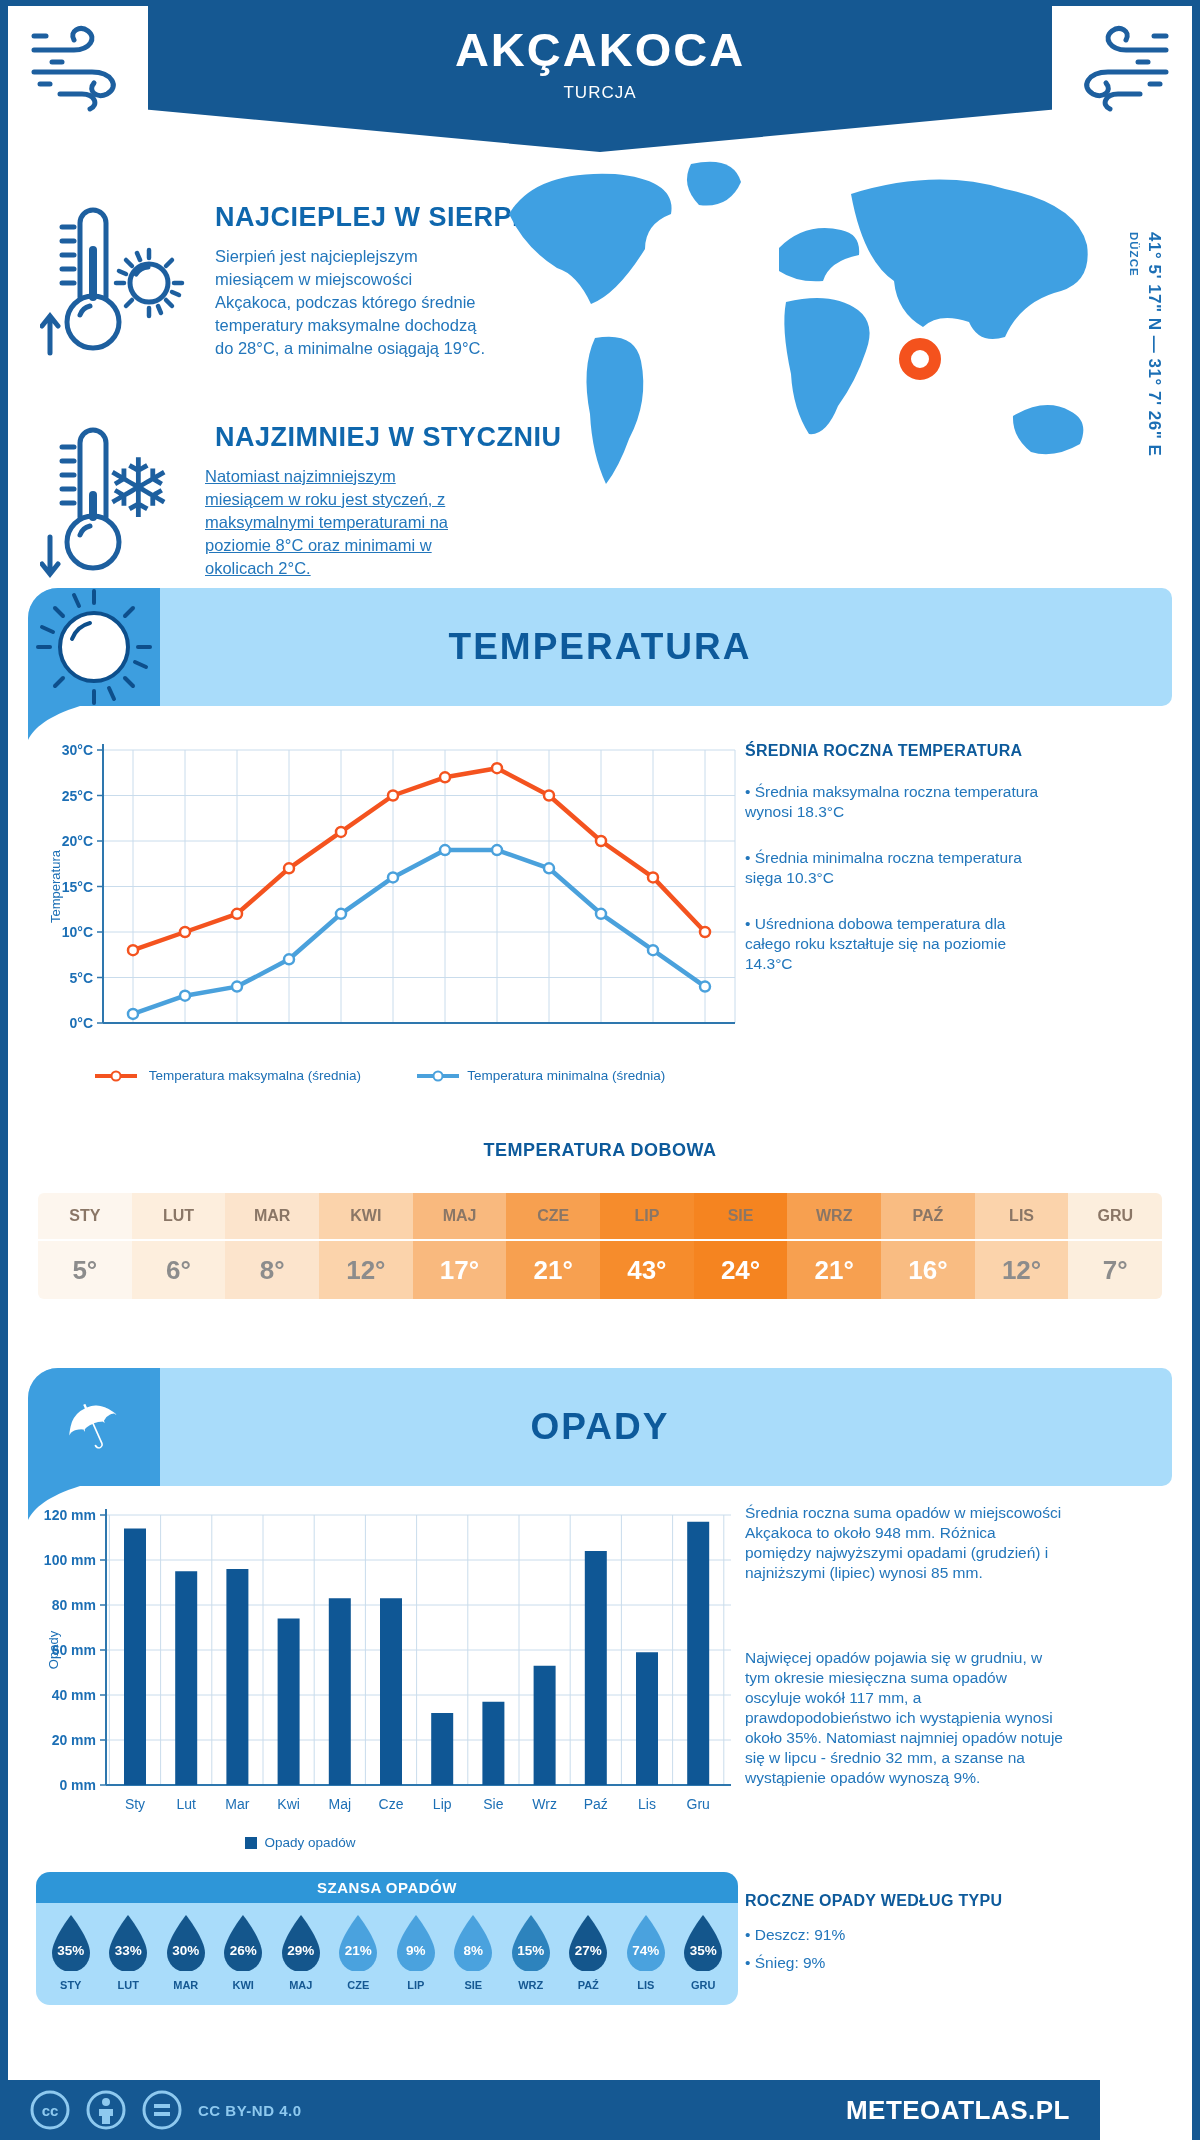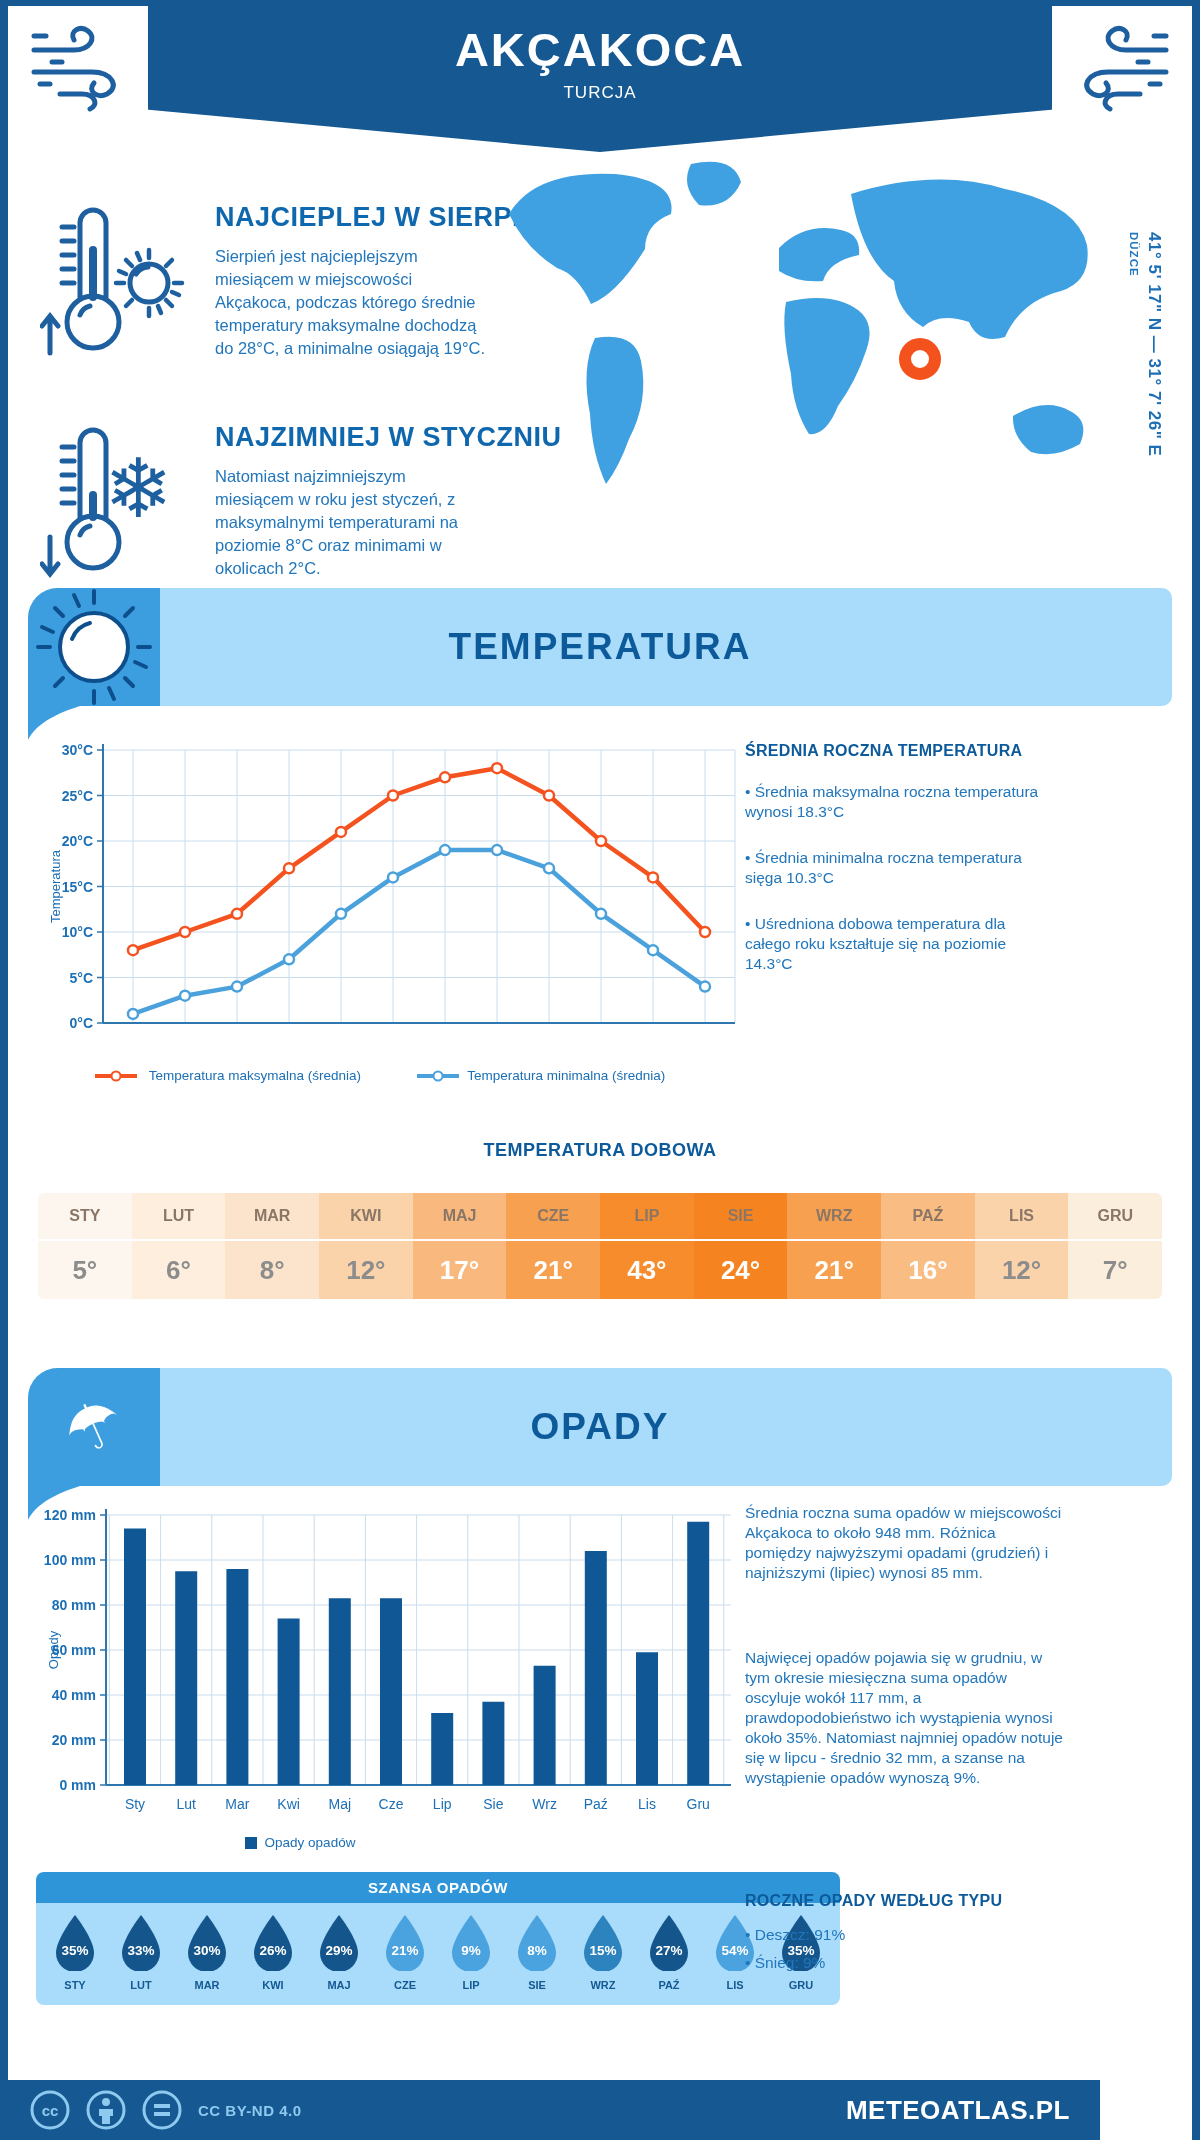--- a/index.html
+++ b/index.html
@@ -26,21 +26,21 @@
   .swoosh{position:absolute;left:0;top:118px;}
   
   .col-head{font-size:16px;font-weight:bold;color:#0d5a9b;letter-spacing:.3px;}
   .col-text{font-size:15.5px;line-height:20px;color:#2276bb;}
   
   #daily-table{left:38px;top:1193px;width:1124px;display:flex;}
   .dcol{flex:1;text-align:center;}
   .dcol .m{height:46px;line-height:46px;font-size:16px;font-weight:bold;color:#8a7666;border-bottom:2px solid #fff;}
   .dcol .v{height:58px;line-height:58px;font-size:26px;font-weight:bold;}
   
-  #chance-panel{left:36px;top:1872px;width:804px;border-radius:8px;overflow:hidden;}
+  #chance-panel{left:36px;top:1872px;width:702px;border-radius:14px;overflow:hidden;}
   #chance-head{height:31px;background:#2e96d8;color:#fff;font-size:15px;font-weight:bold;
     display:flex;align-items:center;justify-content:center;letter-spacing:.5px;}
   #chance-body{background:#a9dcfa;padding:10px 6px 14px 6px;display:flex;}
   .drop-cell{flex:1;text-align:center;position:relative;}
   .drop-cell .pct{position:absolute;top:30px;left:0;width:100%;text-align:center;color:#fff;font-size:13.5px;font-weight:bold;}
   .drop-cell .mon{margin-top:4px;font-size:11px;font-weight:bold;color:#155892;}
   
   #footer{left:0;top:2080px;width:1100px;height:60px;background:#155892;display:flex;align-items:center;}
   #footer .lic{color:#8ec9ef;font-weight:bold;font-size:15px;margin-left:14px;letter-spacing:.5px;}
   #footer .site{margin-left:auto;margin-right:30px;color:#fff;font-weight:bold;font-size:26px;letter-spacing:.5px;}
@@ -119,21 +119,21 @@
   <path d="M40 110 a14 14 0 0 1 10 -9"></path>
   <path d="M22 22 h12"></path>
     <path d="M22 36 h12"></path>
     <path d="M22 50 h12"></path>
     <path d="M22 64 h12"></path>
     <path d="M22 78 h12"></path>
   <path d="M10 112 V148 M2 139 l8 10 8 -10"></path>
 </svg>
 <div class="abs" style="left:104px;top:448px;font-size:82px;color:#1d5f9f;line-height:1;">❄</div>
 <div class="abs hl-head" style="left:215px;top:422px;">NAJZIMNIEJ W STYCZNIU</div>
-<div class="abs hl-text" style="left:215px;top:465px;">Natomiast najzimniejszym miesiącem w roku jest styczeń, z maksymalnymi temperaturami na poziomie 8°C oraz minimami w okolicach 2°C.</div>
+<div class="abs hl-text" style="left:205px;top:465px;text-decoration:underline;">Natomiast najzimniejszym miesiącem w roku jest styczeń, z maksymalnymi temperaturami na poziomie 8°C oraz minimami w okolicach 2°C.</div>
 
 <svg class="abs" style="left:495px;top:152px;" width="615" height="356" viewBox="0 0 615 356">
   <g fill="#3fa0e2">
     <path d="M14 62 Q40 18 120 22 Q182 28 176 62 Q150 72 150 97 Q122 142 96 152 Q82 122 62 116 Q30 96 14 62 Z"></path>
     <path d="M196 12 q42 -9 50 18 q-12 27 -42 23 q-19 -20 -8 -41 Z"></path>
     <path d="M100 186 q40 -7 46 23 q8 40 -12 78 q-10 28 -23 45 q-14 -30 -16 -70 q-9 -46 5 -76 Z"></path>
     <path d="M284 96 q26 -26 62 -18 q20 4 18 25 q-30 6 -36 26 q-26 2 -44 -10 Z"></path>
     <path d="M291 150 q46 -11 72 8 q18 14 8 41 q-10 30 -28 55 q-12 30 -29 28 q-16 -25 -18 -60 q-10 -46 -5 -72 Z"></path>
     <path d="M356 42 q84 -26 154 -5 q72 15 82 56 q5 36 -26 46 q-40 10 -56 46 q-26 8 -36 -15 q-30 -10 -46 5 q-26 -15 -29 -46 q-31 -21 -43 -87 Z"></path>
     <path d="M518 264 q32 -19 57 -5 q20 10 10 33 q-26 15 -49 8 q-19 -15 -18 -36 Z"></path>
@@ -430,21 +430,21 @@
           <path d="M23 2 C23 2 4 26 4 40 a19 19 0 0 0 38 0 C42 26 23 2 23 2 Z" fill="#4aa2de"></path>
         </svg><div class="pct">8%</div><div class="mon">SIE</div></div>
       <div class="drop-cell"><svg width="46" height="58" viewBox="0 0 46 58">
           <path d="M23 2 C23 2 4 26 4 40 a19 19 0 0 0 38 0 C42 26 23 2 23 2 Z" fill="#2d83bd"></path>
         </svg><div class="pct">15%</div><div class="mon">WRZ</div></div>
       <div class="drop-cell"><svg width="46" height="58" viewBox="0 0 46 58">
           <path d="M23 2 C23 2 4 26 4 40 a19 19 0 0 0 38 0 C42 26 23 2 23 2 Z" fill="#14568c"></path>
         </svg><div class="pct">27%</div><div class="mon">PAŹ</div></div>
       <div class="drop-cell"><svg width="46" height="58" viewBox="0 0 46 58">
           <path d="M23 2 C23 2 4 26 4 40 a19 19 0 0 0 38 0 C42 26 23 2 23 2 Z" fill="#4aa2de"></path>
-        </svg><div class="pct">54%</div><div class="mon">LIS</div></div>
+        </svg><div class="pct">74%</div><div class="mon">LIS</div></div>
       <div class="drop-cell"><svg width="46" height="58" viewBox="0 0 46 58">
           <path d="M23 2 C23 2 4 26 4 40 a19 19 0 0 0 38 0 C42 26 23 2 23 2 Z" fill="#14568c"></path>
         </svg><div class="pct">35%</div><div class="mon">GRU</div></div>
     </div>
 </div>
 
 <div class="abs col-head" style="left:745px;top:1892px;">ROCZNE OPADY WEDŁUG TYPU</div>
 <div class="abs col-text" style="left:745px;top:1925px;">• Deszcz: 91%</div>
 <div class="abs col-text" style="left:745px;top:1953px;">• Śnieg: 9%</div>
 

